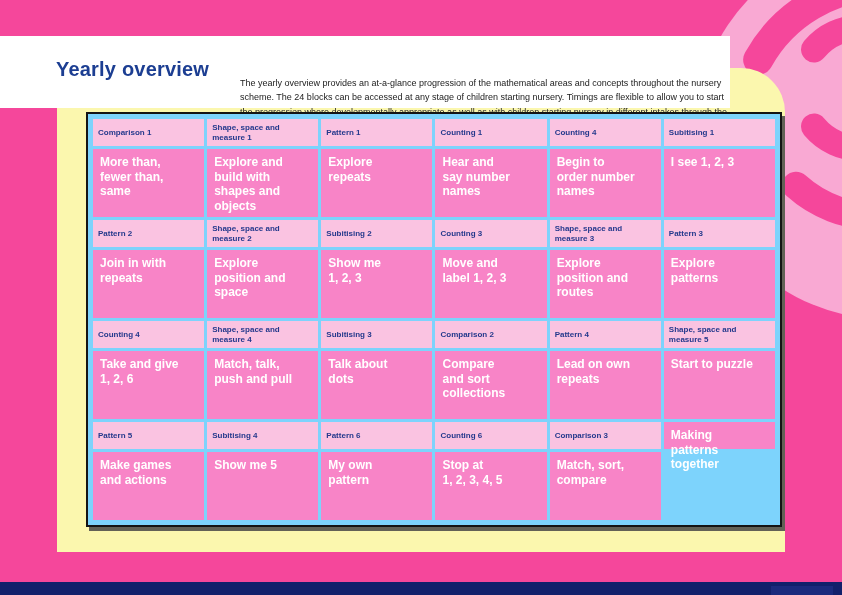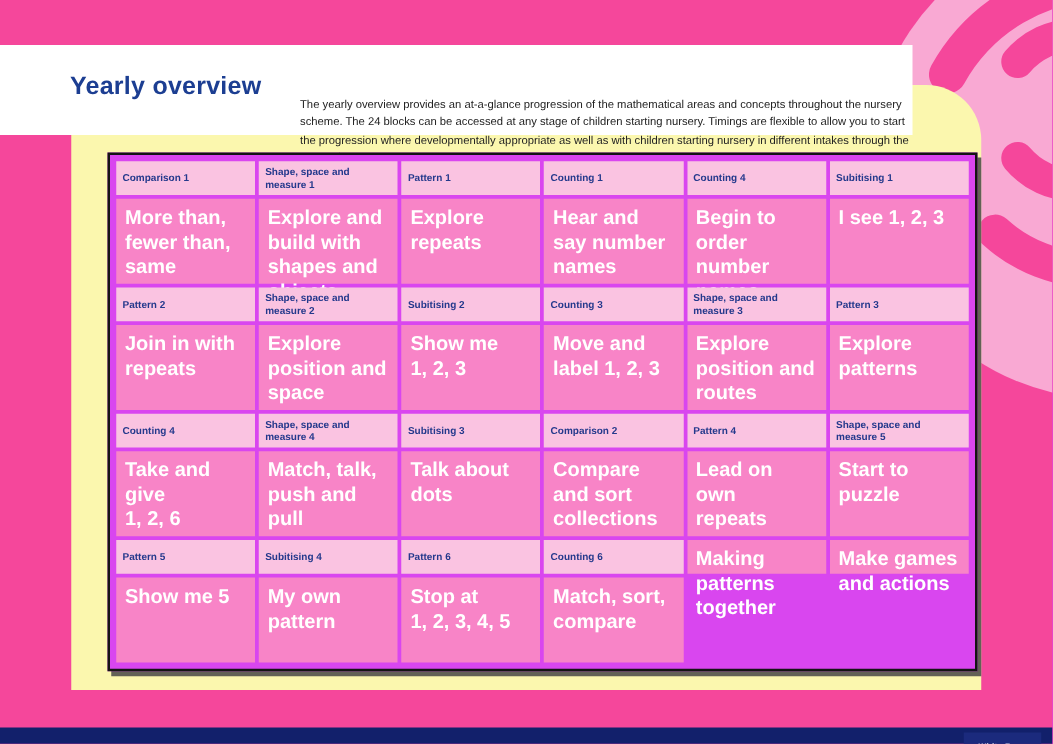--- a/index.html
+++ b/index.html
@@ -41,23 +41,23 @@
     position: absolute;
     left: 240px; top: 45px;
     width: 490px;
     font-size: 9px;
     line-height: 1.6;
     color: #222222;
     margin-top: 31px;
   }
   .table {
     position: absolute;
-    left: 86px; top: 122px;
+    left: 86px; top: 112px;
     width: 696px;
-    background: #d946ef;
+    background: #7dd3fc;
     border: 2.5px solid #141414;
     padding: 5px;
     box-shadow: 3px 4px 0 rgba(70,70,70,0.85);
   }
   .grid {
     display: grid;
     grid-template-columns: repeat(6, 1fr);
     grid-template-rows: repeat(4, 27px 68px);
     gap: 3px;
   }
@@ -67,21 +67,21 @@
     font-size: 8px;
     font-weight: bold;
     line-height: 1.15;
     display: flex;
     align-items: center;
     padding: 2px 5px;
   }
   .td {
     background: #F884C7;
     color: #FFFFFF;
-    font-size: 16px;
+    font-size: 12px;
     font-weight: bold;
     line-height: 1.22;
     padding: 6px 7px;
     white-space: pre-line;
   }
   .footer {
     position: absolute;
     left: 0; top: 582px;
     width: 842px; height: 46px;
     background: #12206B;
@@ -206,20 +206,21 @@
       <div class="td">Compare
 and sort
 collections</div>
       <div class="td">Lead on own
 repeats</div>
       <div class="td">Start to puzzle</div>
       <div class="th">Pattern 5</div>
       <div class="th">Subitising 4</div>
       <div class="th">Pattern 6</div>
       <div class="th">Counting 6</div>
+      <div class="th">Comparison 3</div>
       <div class="td">Making
 patterns
 together</div>
       <div class="td">Make games
 and actions</div>
       <div class="td">Show me 5</div>
       <div class="td">My own
 pattern</div>
       <div class="td">Stop at
 1, 2, 3, 4, 5</div>

